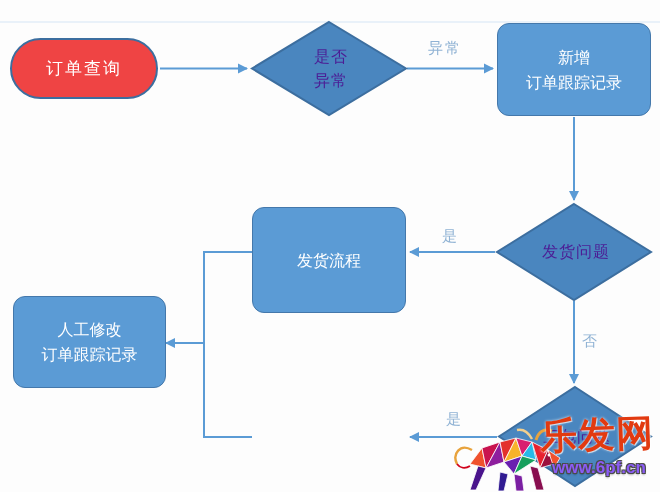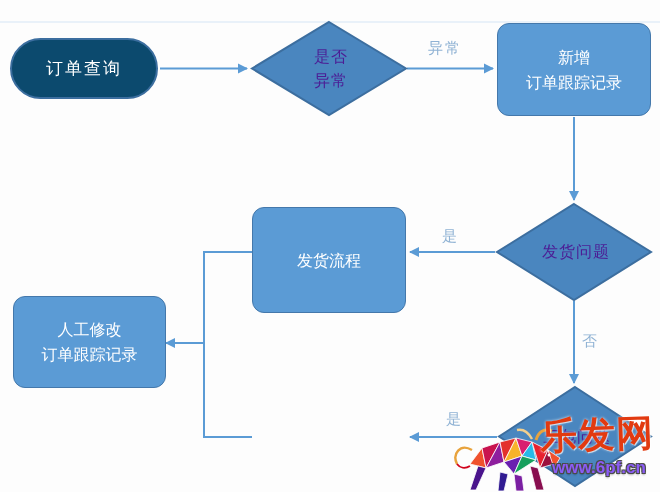--- a/index.html
+++ b/index.html
@@ -21,21 +21,21 @@
     position:absolute;left:0;top:0;width:660px;height:492px;z-index:1;
   }
   .node{
     position:absolute;z-index:2;
     display:flex;flex-direction:column;align-items:center;justify-content:center;
     color:#ffffff;font-size:16px;line-height:25px;text-align:center;
     box-sizing:border-box;
     border-radius:12px;
   }
   .terminator{
-    background:#0c4a6e;border:2px solid #3c6e9f;border-radius:31px;
+    background:#ef4444;border:2px solid #3c6e9f;border-radius:31px;
     font-size:17px;letter-spacing:2px;
   }
   .process{
     background:#5b9bd5;border:1px solid #4478ab;
   }
   .diamond-wrap{
     position:absolute;z-index:2;
   }
   .diamond-wrap svg{display:block;}
   .diamond-text{

